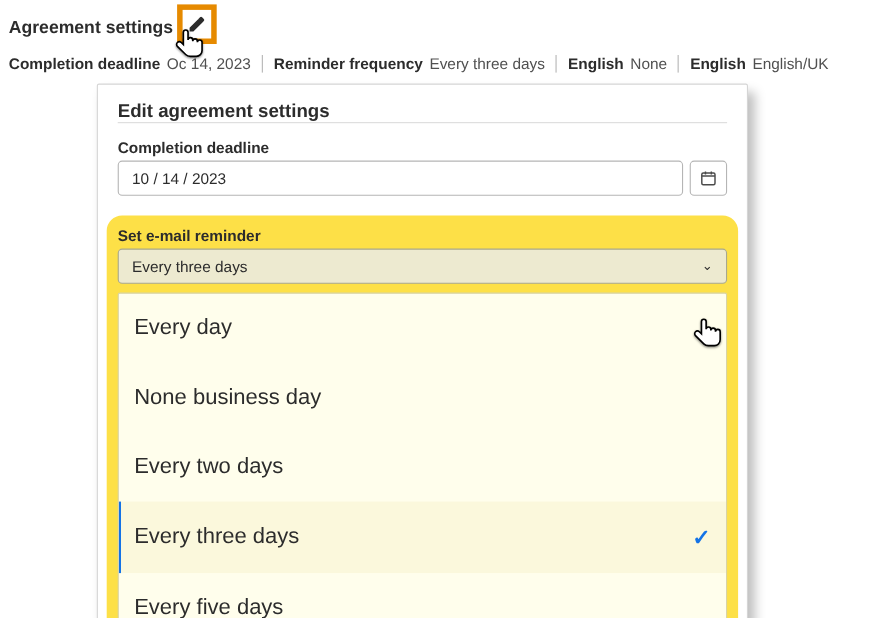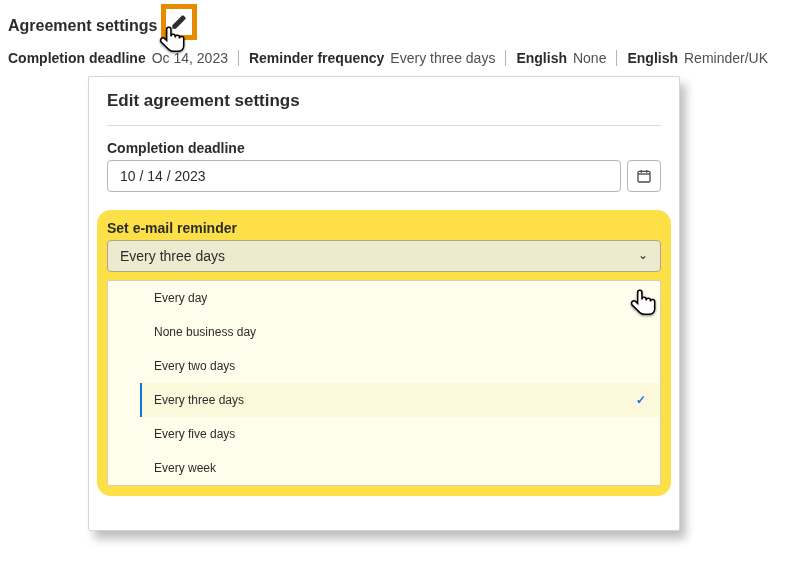--- a/index.html
+++ b/index.html
@@ -65,21 +65,20 @@
     width: 592px;
     background: #fff;
     border: 1px solid #d5d5d5;
     border-radius: 2px;
     box-shadow: 6px 8px 10px rgba(0,0,0,0.25);
     padding: 14px 18px 16px 18px;
   }
   .dialog-title {
     font-weight: 700;
     font-size: 17px;
-    margin-bottom: 14px;
   }
   .dialog-hr {
     height: 1px;
     background: #dcdcdc;
     margin-bottom: 14px;
   }
   .section-heading {
     font-weight: 700;
     font-size: 14px;
     margin-bottom: 4px;
@@ -139,28 +138,27 @@
   }
   .reminder-select .chev { font-size: 12px; color:#2c2c2c; position:relative; top:-1px;}
   .dropdown {
     margin: 8px 0 0 0;
     border: 1px solid #d8d3a6;
     background: #fffeec;
     border-radius: 2px;
     overflow: hidden;
   }
   .dropdown-item {
-    padding: 10px 14px;
-    font-size: 12px;
+    padding: 20px 14px;
+    font-size: 20px;
     color: #2c2c2c;
     display: flex;
     justify-content: space-between;
     align-items: center;
     cursor: pointer;
-    margin-left: 32px;
   }
   .dropdown-item.selected {
     background: #fbf8dc;
     border-left: 2px solid #1473e6;
     padding-left: 12px;
   }
   .check { color: #1473e6; font-weight: 700;}
   .footer {
     display: flex;
     justify-content: flex-end;
@@ -202,21 +200,21 @@
     <span class="summary-value">Every three days</span>
   </span>
   <span class="divider"></span>
   <span class="summary-item">
     <span class="summary-label">English</span>
     <span class="summary-value">None</span>
   </span>
   <span class="divider"></span>
   <span class="summary-item">
     <span class="summary-label">English</span>
-    <span class="summary-value">Reminder/UK</span>
+    <span class="summary-value">English/UK</span>
   </span>
 </div>
 
 <div class="dialog">
   <div class="dialog-title">Edit agreement settings</div>
   <div class="dialog-hr"></div>
 
   <div class="section-heading">Completion deadline</div>
   <div class="date-row">
     <div class="date-input">

